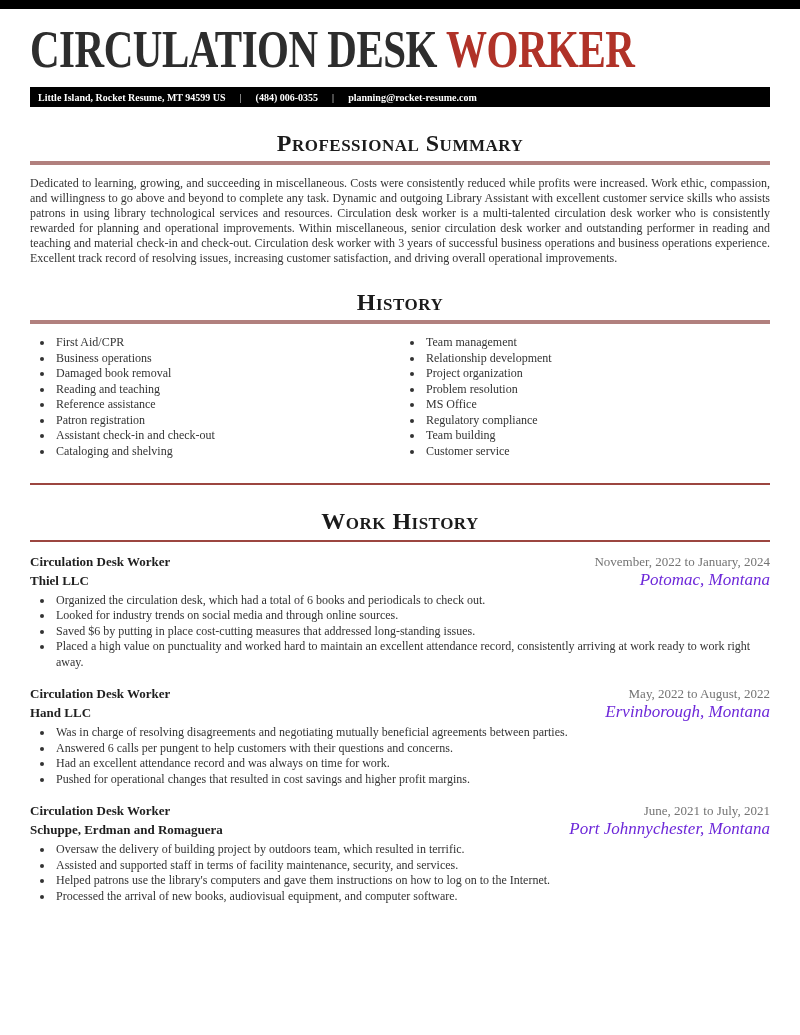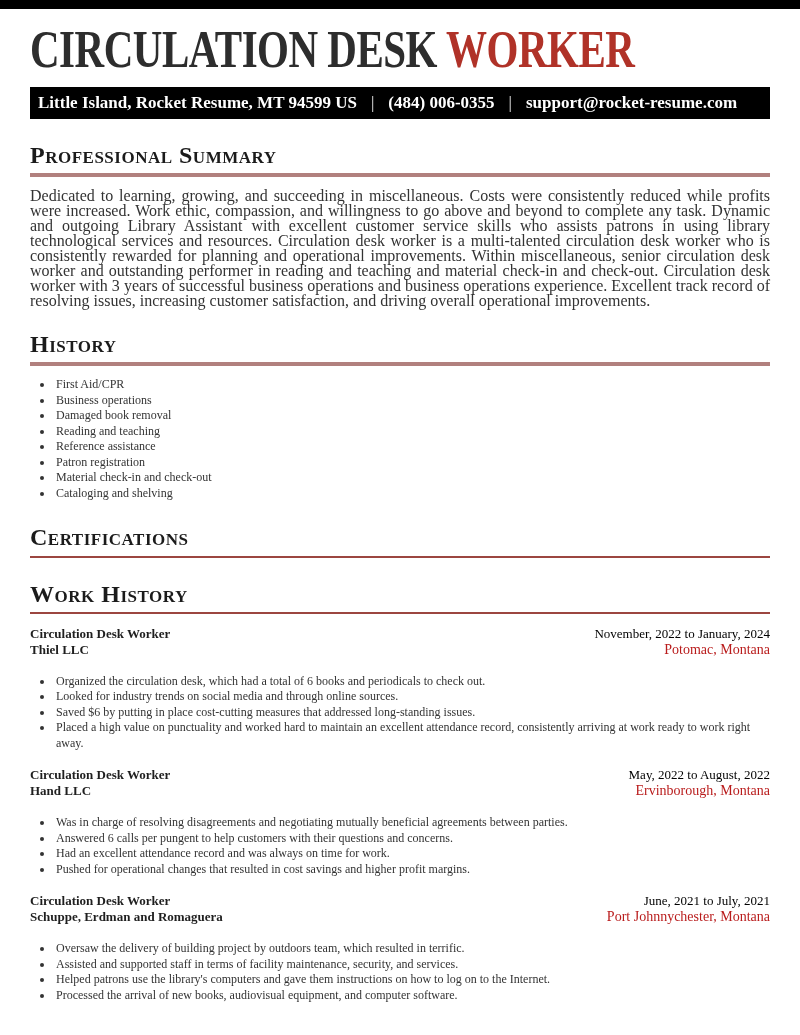--- a/index.html
+++ b/index.html
@@ -13,95 +13,105 @@
   .top-rule { height: 9px; background: #000000; }
   h1.resume-title {
     margin-top: 16px; margin-bottom: 14px;
     font-size: 41px; font-weight: bold; color: #2d2d2d;
     letter-spacing: -0.5px; white-space: nowrap;
     transform: scale(1.0, 1.28); transform-origin: left center;
   }
   h1 .accent { color: #b03228; }
   .contact-bar {
     background: #000000; color: #ffffff;
-    height: 32px; display: flex; align-items: center;
-    font-size: 17px; font-weight: bold; padding-left: 8px;
+    height: 20px; display: flex; align-items: center;
+    font-size: 10px; font-weight: bold; padding-left: 8px;
   }
   .contact-bar .sep { margin: 0 14px; font-weight: normal; color: #e8e8e8; }
   .section { margin-top: 24px; }
   .section-heading {
     font-variant: small-caps; font-weight: bold;
     font-size: 24px; color: #1b1b1b; letter-spacing: 0.5px;
     line-height: 1.05;
+    text-align: center;
   }
   .rule { border: none; margin-top: 5px; }
   .rule.thick { height: 4px; background: #b1807e; }
   .rule.thin { height: 2px; background: #9c4640; }
   .summary-text {
-    margin-top: 11px; font-size: 16px; line-height: 15px;
+    margin-top: 11px; font-size: 12px; line-height: 15px;
     text-align: justify; color: #333333;
   }
   ul.bullets {
     margin-top: 11px; padding-left: 24px; list-style: disc;
     font-size: 12px; line-height: 15.5px; color: #333333;
   }
   ul.bullets li { padding-left: 2px; }
   .skills-wrap { display: flex; justify-content: flex-end; }
   .skills-wrap ul { flex: 1; }
   .job { margin-top: 16px; }
   .job.first { margin-top: 12px; }
   .row { display: flex; justify-content: space-between; align-items: baseline; }
   .row + .row { }
   .job-title, .company, .degree, .school { font-weight: bold; font-size: 13px; color: #1f1f1f; }
-  .dates, .year { font-size: 13px; color: #000000; }
-  .location { font-size: 14px; color: #b91c1c; }
-  .job ul.bullets { margin-top: 16px; font-family: Liberation Serif, serif; }
+  .dates, .year { font-size: 13px; color: #737373; }
+  .location { font-size: 17px; font-style: italic; color: #6d28d9; }
+  .job ul.bullets { margin-top: 3px; font-family: Liberation Serif, serif; }
 </style>
 </head>
 <body>
 
 <div class="top-rule"></div>
 
 <div class="page">
 
   <h1 class="resume-title"><span>CIRCULATION DESK </span><span class="accent">WORKER</span></h1>
 
   <div class="contact-bar">
     <span>Little Island, Rocket Resume, MT 94599 US</span>
     <span class="sep">|</span>
     <span>(484) 006-0355</span>
     <span class="sep">|</span>
-    <span>support@rocket-resume.com</span>
+    <span>planning@rocket-resume.com</span>
   </div>
 
   <div class="section">
     <div class="section-heading">Professional Summary</div>
     <div class="rule thick"></div>
     <p class="summary-text">Dedicated to learning, growing, and succeeding in miscellaneous. Costs were consistently reduced while profits were increased. Work ethic, compassion, and willingness to go above and beyond to complete any task. Dynamic and outgoing Library Assistant with excellent customer service skills who assists patrons in using library technological services and resources. Circulation desk worker is a multi-talented circulation desk worker who is consistently rewarded for planning and operational improvements. Within miscellaneous, senior circulation desk worker and outstanding performer in reading and teaching and material check-in and check-out. Circulation desk worker with 3 years of successful business operations and business operations experience. Excellent track record of resolving issues, increasing customer satisfaction, and driving overall operational improvements.</p>
   </div>
 
   <div class="section">
     <div class="section-heading">History</div>
     <div class="rule thick"></div>
     <div class="skills-wrap">
       <ul class="bullets">
         <li>First Aid/CPR</li>
         <li>Business operations</li>
         <li>Damaged book removal</li>
         <li>Reading and teaching</li>
         <li>Reference assistance</li>
         <li>Patron registration</li>
-        <li>Material check-in and check-out</li>
+        <li>Assistant check-in and check-out</li>
         <li>Cataloging and shelving</li>
+      </ul>
+      <ul class="bullets">
+        <li>Team management</li>
+        <li>Relationship development</li>
+        <li>Project organization</li>
+        <li>Problem resolution</li>
+        <li>MS Office</li>
+        <li>Regulatory compliance</li>
+        <li>Team building</li>
+        <li>Customer service</li>
       </ul>
     </div>
   </div>
 
   <div class="section">
-    <div class="section-heading">Certifications</div>
     <div class="rule thin"></div>
   </div>
 
   <div class="section">
     <div class="section-heading">Work History</div>
     <div class="rule thin"></div>
 
     <div class="job first">
       <div class="row">
         <span class="job-title">Circulation Desk Worker</span>

